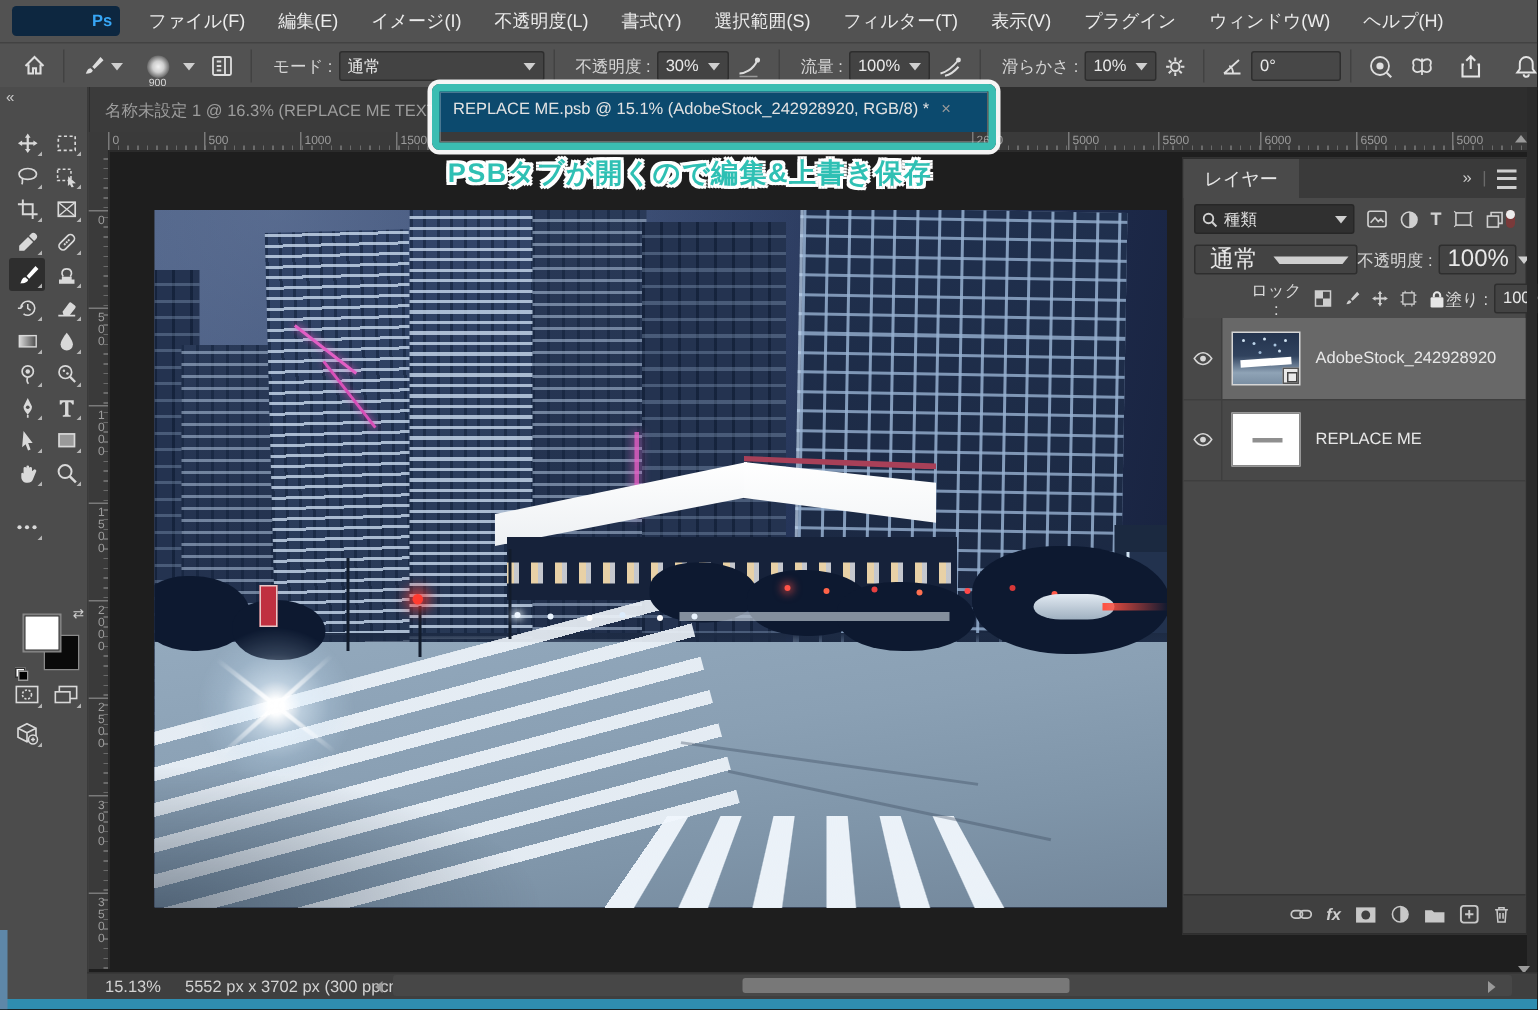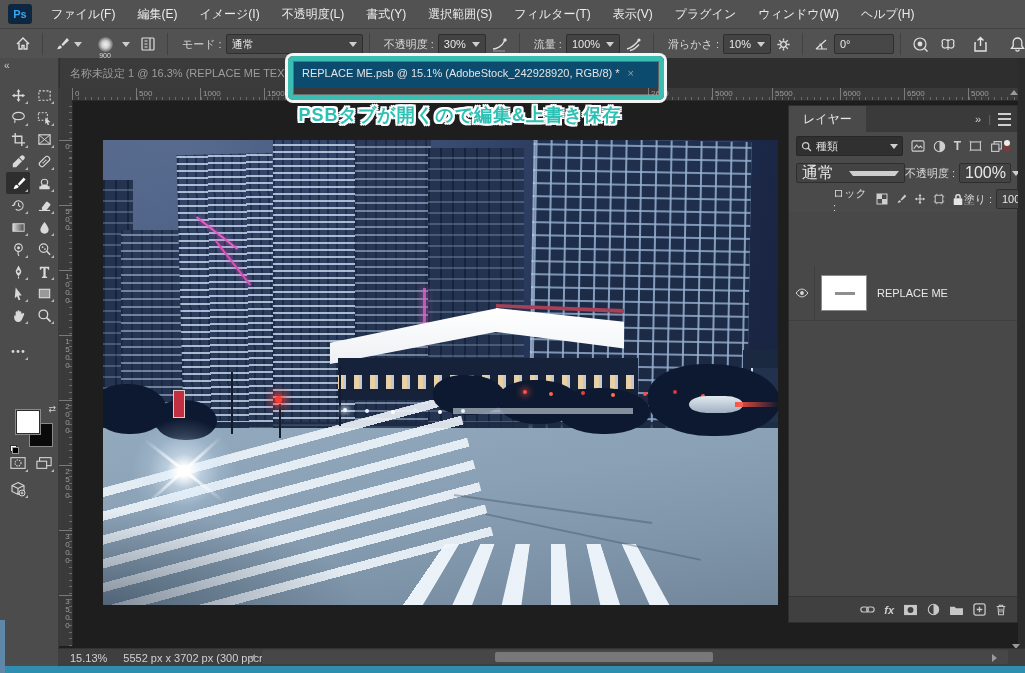--- a/index.html
+++ b/index.html
@@ -2,21 +2,21 @@
 <html><head>
 <meta charset="utf-8">
 <style>
   html,body{margin:0;padding:0;background:#111;}
   #stage{position:relative;width:1025px;height:673px;background:#1e1e1e;overflow:hidden;
     font-family:"Liberation Sans","DejaVu Sans",sans-serif;color:#e4e4e4;-webkit-user-select:none;}
   .abs{position:absolute;}
   
   #menubar{left:0;top:0;width:1025px;height:28px;background:#525252;display:flex;align-items:center;gap:0;}
   #pslogo{width:24px;height:20px;margin:0 8px 0 8px;background:#0d2740;color:#37a6f5;font-weight:bold;
-    font-size:11px;display:flex;align-items:center;justify-content:center;border-radius:3px;}
+    font-size:11px;display:flex;align-items:center;justify-content:center;border-radius:3px;padding-left:48px;}
   .menu-item{padding:0 11px;font-size:12px;color:#ececec;line-height:28px;white-space:nowrap;}
   
   #optbar{left:0;top:28px;width:1025px;height:30px;background:#525252;border-top:1px solid #424242;
     border-bottom:1px solid #3d3d3d;display:flex;align-items:center;font-size:11px;color:#dedede;}
   .ob-sep{width:1px;height:22px;background:#424242;margin:0 6px;flex:0 0 auto;}
   .ob-ic{flex:0 0 auto;display:flex;align-items:center;justify-content:center;padding:0 5px;}
   .caret{width:0;height:0;border-left:4px solid transparent;border-right:4px solid transparent;border-top:5px solid #cfcfcf;margin-left:4px;}
   .field{background:#434343;border:1px solid #2e2e2e;border-radius:2px;height:18px;display:flex;
     align-items:center;padding:0 5px;color:#e8e8e8;}
   .field .caret{margin-left:6px;}
@@ -88,21 +88,21 @@
   #cwC{left:298px;top:328px;width:300px;height:140px;transform:perspective(260px) rotateX(50deg);transform-origin:50% 100%;
     background:repeating-linear-gradient(90deg,rgba(240,246,252,.95) 0 20px,transparent 20px 50px);}
   #star{left:26px;top:276px;width:110px;height:110px;
     background:radial-gradient(circle,rgba(255,255,255,.98) 0 7%,rgba(225,240,252,.55) 22%,rgba(200,225,245,.2) 45%,transparent 68%);}
   .ray{position:absolute;left:5px;top:53px;width:100px;height:3px;background:linear-gradient(90deg,transparent,#fff,transparent);}
   #shadowBL{left:0;top:370px;width:260px;height:95px;background:radial-gradient(ellipse at 0% 100%,rgba(35,50,68,.5),transparent 70%);}
   .dots{position:absolute;border-radius:50%;}
   .pole{position:absolute;background:#121c2c;}
   .mark{position:absolute;background:rgba(55,70,88,.35);}
   
-  #lpanel{left:788px;top:105px;width:230px;height:518px;background:#4a4a4a;border:1px solid #2e2e2e;box-sizing:border-box;}
+  #lpanel{left:788px;top:105px;width:230px;height:518px;background:#4a4a4a;border:1px solid #2e2e2e;box-sizing:border-box;text-align:center;}
   #lp-tabrow{position:absolute;left:0;top:0;width:100%;height:26px;background:#3a3a3a;}
   #lp-tab{position:absolute;left:0;top:0;height:26px;padding:0 14px;background:#4a4a4a;font-size:12px;color:#e6e6e6;line-height:26px;}
   #lp-right{position:absolute;right:6px;top:0;height:26px;display:flex;align-items:center;gap:7px;color:#cfcfcf;font-size:11px;}
   .hamb{width:13px;height:9px;border-top:2px solid #cfcfcf;border-bottom:2px solid #cfcfcf;background:linear-gradient(#cfcfcf,#cfcfcf) center/100% 2px no-repeat;}
   #lp-filter{position:absolute;left:0;top:26px;width:100%;height:28px;display:flex;align-items:center;}
   #searchbox{margin-left:7px;width:118px;height:18px;background:#303030;border:1px solid #272727;border-radius:2px;
     display:flex;align-items:center;font-size:11px;color:#e0e0e0;padding:0 4px;}
   #searchbox .caret{margin-left:auto;}
   .filt-ic{margin-left:8px;flex:0 0 auto;}
   #lp-blend{position:absolute;left:0;top:54px;width:100%;height:26px;display:flex;align-items:center;}
@@ -627,20 +627,35 @@
             <path d="M4.5 6 V4.5 a2.5 2.5 0 0 1 5 0 V6" fill="none" stroke="#e6e6e6" stroke-width="1.6"></path>
           </svg>
         </span>
       <span class="lp-label">塗り :</span>
       <span class="field pctfield">
         <span>100%</span>
           <span class="caret"></span>
         </span>
     </div>
     <div id="lp-list">
+      <div class="lrow sel" style="top:0">
+        <div class="hl"></div>
+        <div class="eyecell">
+          <svg class="ic" width="14" height="10" viewBox="0 0 16 12">
+              <path d="M1 6 C3.2 2.6 5.8 1.3 8 1.3 C10.2 1.3 12.8 2.6 15 6 C12.8 9.4 10.2 10.7 8 10.7 C5.8 10.7 3.2 9.4 1 6 Z" fill="none" stroke="#d6d6d6" stroke-width="1.2"></path>
+              <circle cx="8" cy="6" r="2.3" fill="#d6d6d6"></circle>
+            </svg>
+        </div>
+        <div class="lthumb" id="thumb-city">
+          <span class="glow"></span>
+            <span class="band"></span>
+          <span class="so-badge"></span>
+        </div>
+        <div class="lname">AdobeStock_242928920</div>
+      </div>
       <div class="lrow" style="top:54px">
         <div class="hl"></div>
         <div class="eyecell">
           <svg class="ic" width="14" height="10" viewBox="0 0 16 12">
               <path d="M1 6 C3.2 2.6 5.8 1.3 8 1.3 C10.2 1.3 12.8 2.6 15 6 C12.8 9.4 10.2 10.7 8 10.7 C5.8 10.7 3.2 9.4 1 6 Z" fill="none" stroke="#d6d6d6" stroke-width="1.2"></path>
               <circle cx="8" cy="6" r="2.3" fill="#d6d6d6"></circle>
             </svg>
         </div>
         <div class="lthumb" id="thumb-white">
             <span class="txt"></span>

